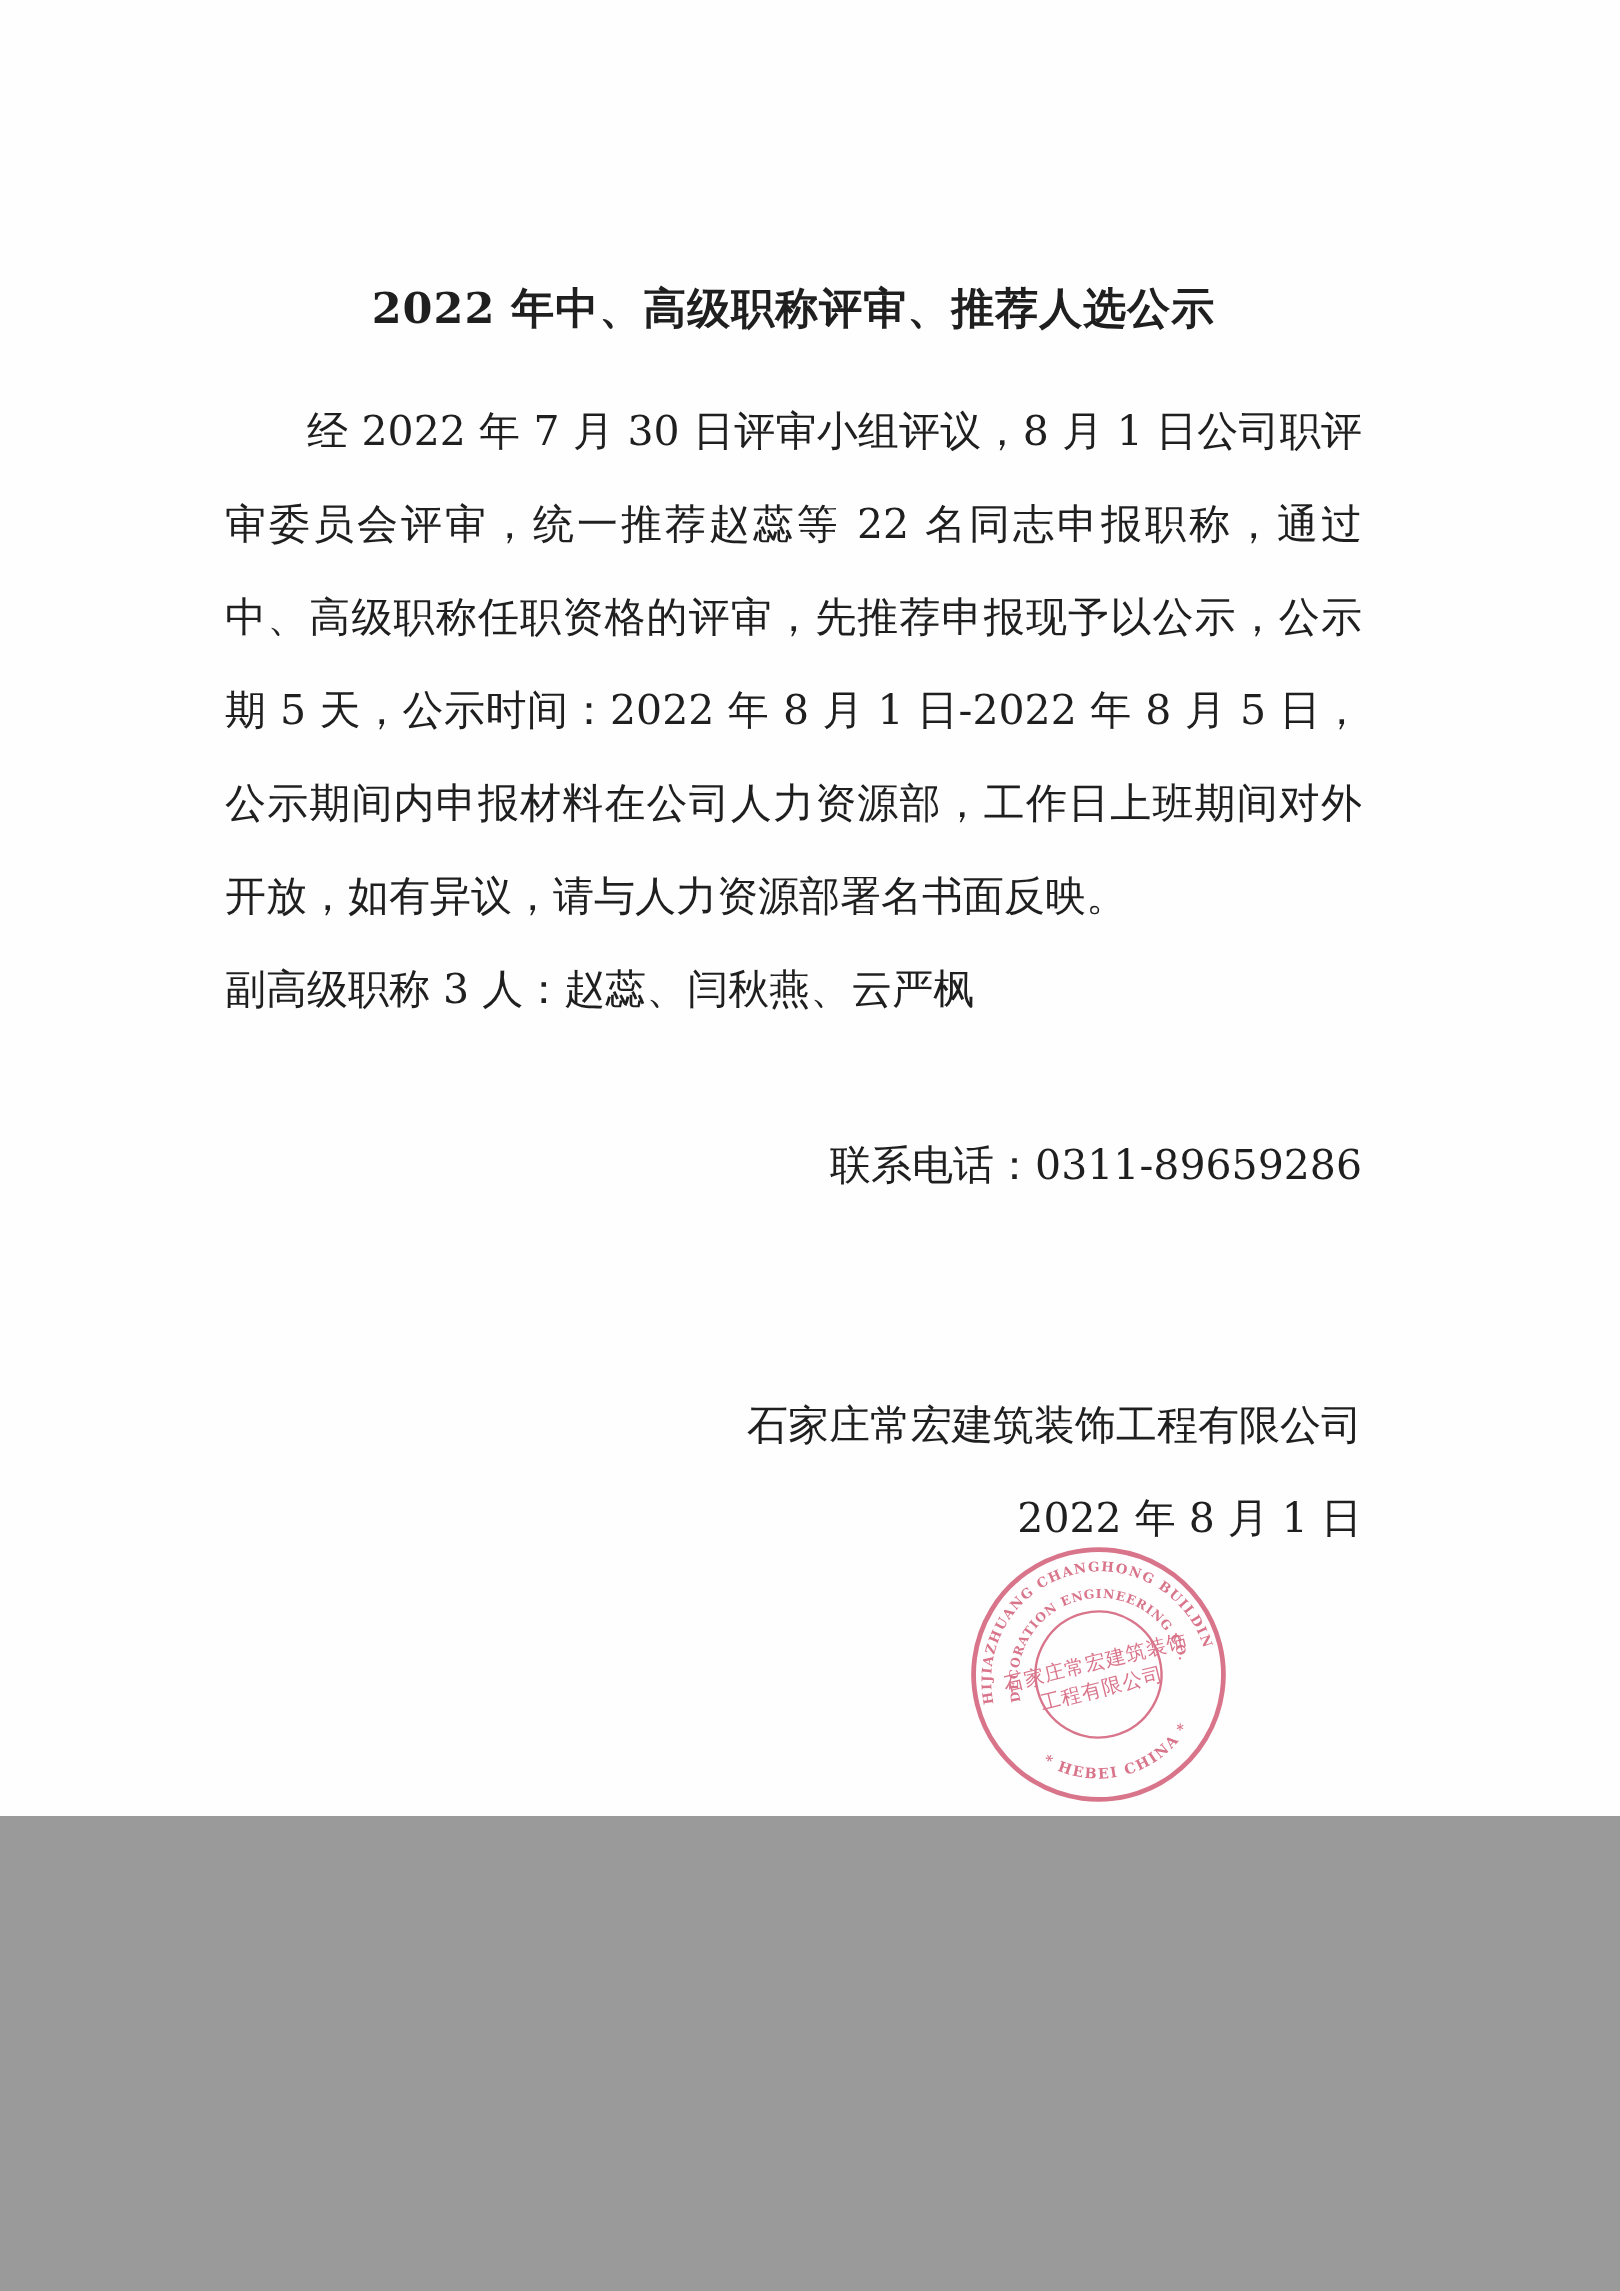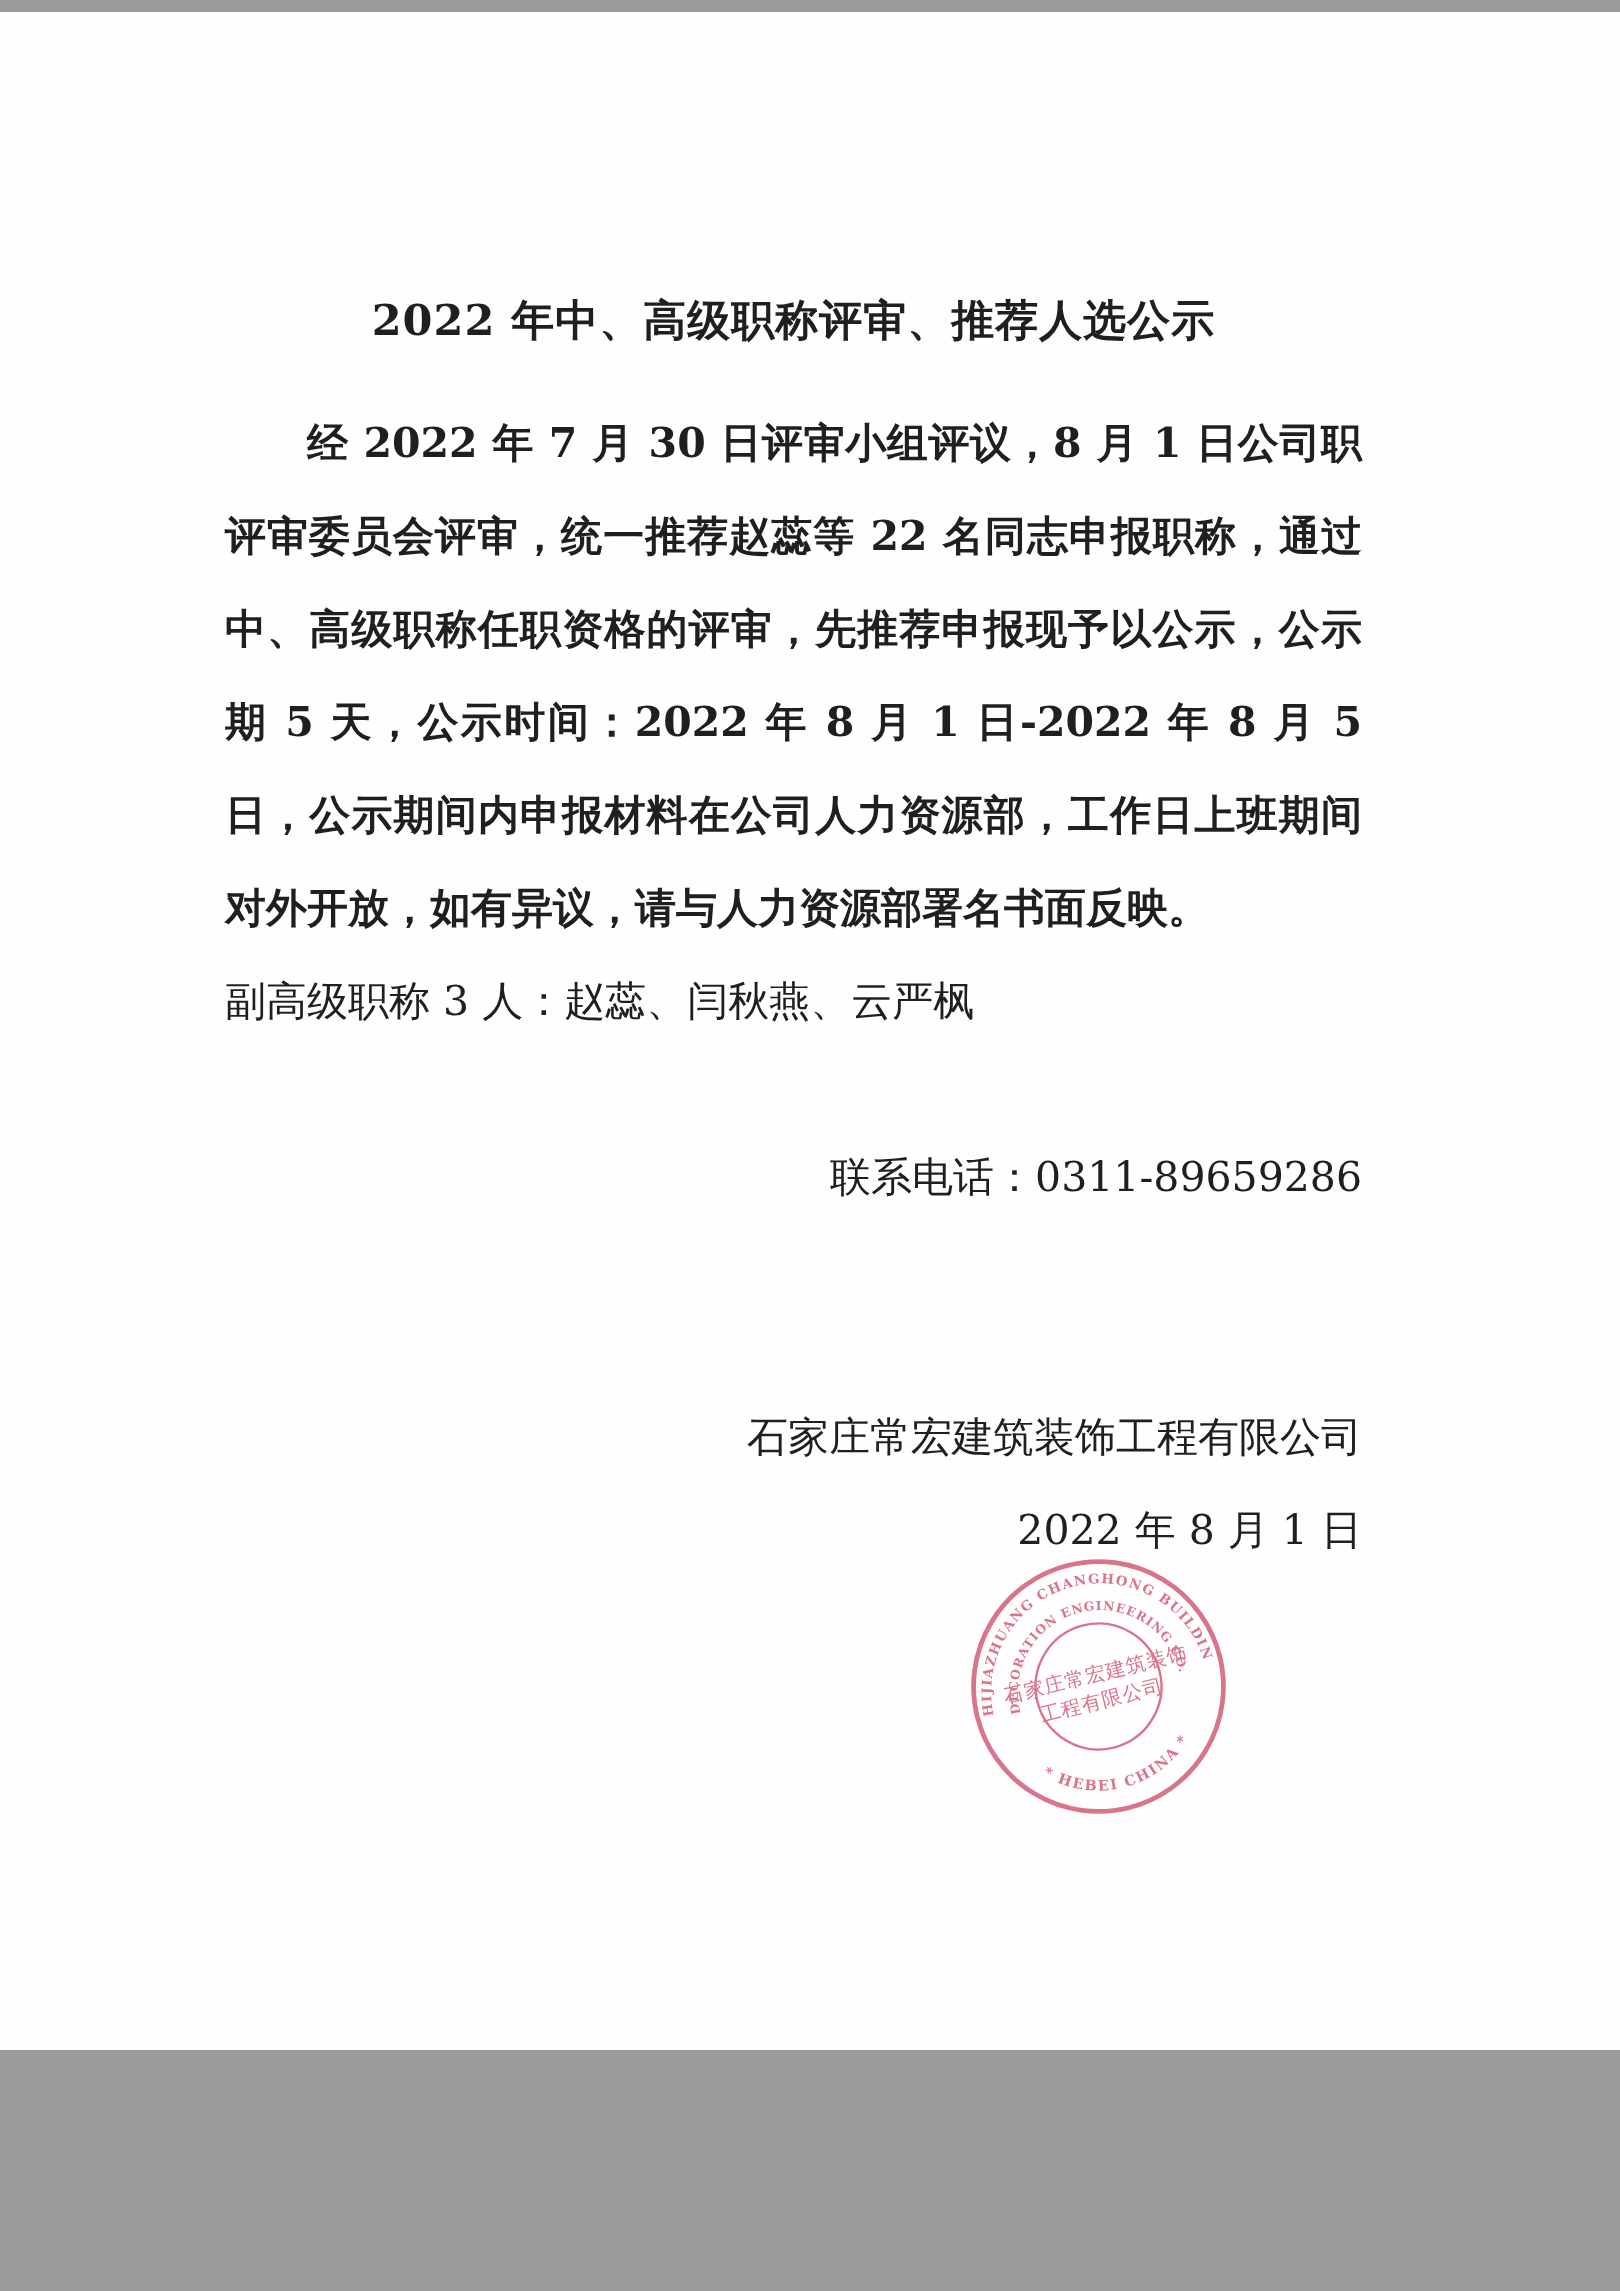--- a/index.html
+++ b/index.html
@@ -1,21 +1,21 @@
 <!DOCTYPE html>
 <html><head>
 <meta charset="utf-8">
 <style>
   * { margin: 0; padding: 0; box-sizing: border-box; }
   html, body { background: #9a9a9a; }
   .page {
     position: relative;
     width: 1620px;
-    height: 2038px;
-    margin: 12px auto;
+    height: 1816px;
+    margin: 0 auto;
     background: #fefefe;
     color: #1f1f1f;
     font-family: "DejaVu Serif", "Liberation Serif", serif;
     overflow: hidden;
   }
   .content {
     padding: 279px 258px 0 225px;
   }
   .doc-title {
     text-align: center;
@@ -24,21 +24,21 @@
     line-height: 59px;
     margin-bottom: 47px;
     letter-spacing: 1px;
   }
   .body-text {
     font-size: 41px;
     line-height: 93px;
     text-align: justify;
     text-justify: inter-character;
   }
-  .para-indent { text-indent: 82px; font-weight: bold; }
+  .para-indent { text-indent: 82px; }
   .contact-line {
     margin-top: 83px;
     font-size: 41px;
     line-height: 93px;
     text-align: right;
   }
   .signature-block {
     margin-top: 167px;
     text-align: right;
   }

